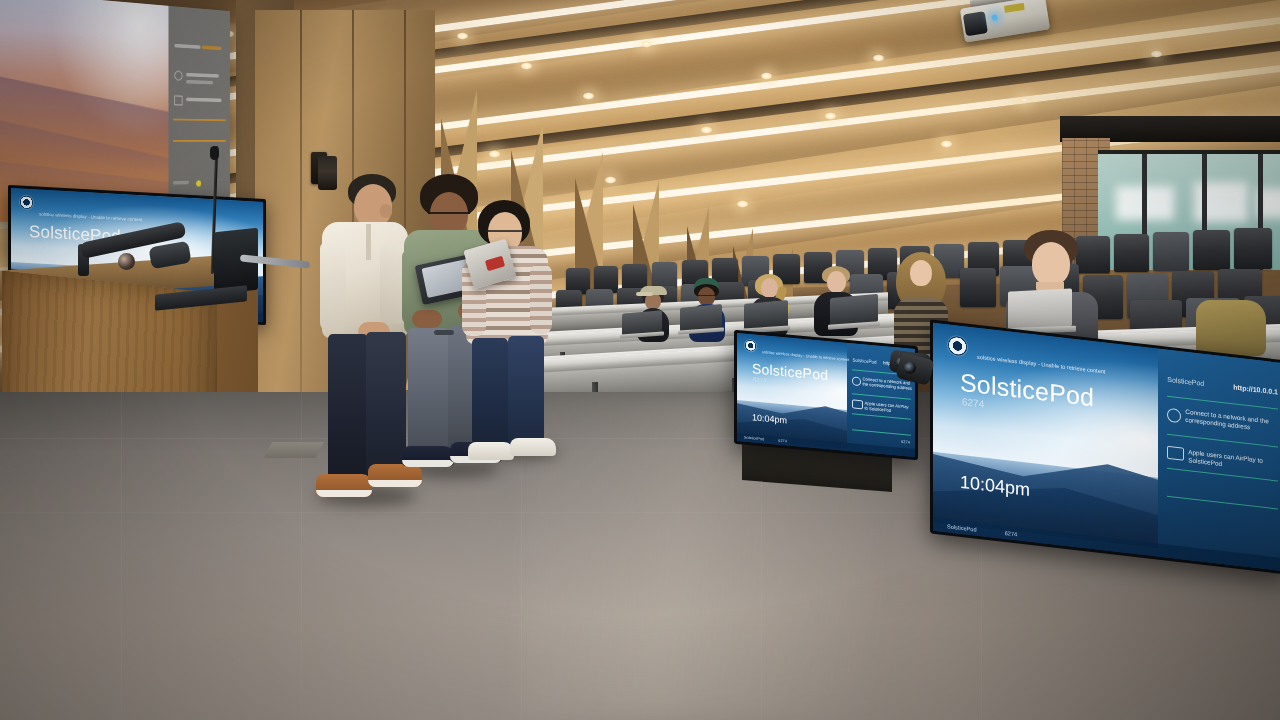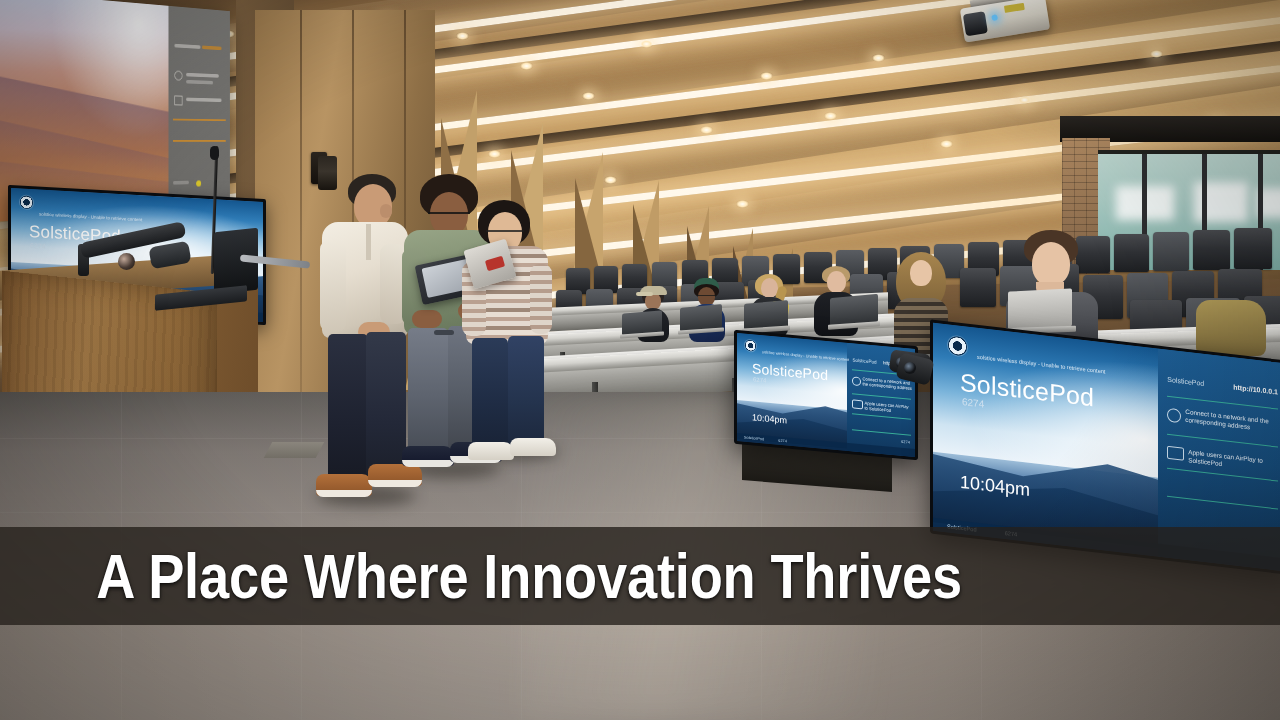--- a/index.html
+++ b/index.html
@@ -795,17 +795,14 @@
         </div>
       </div>
     </div>
 
     <div class="cam-bar" style="left:898px;top:356px;width:34px;height:26px;transform:rotate(14deg);"></div>
     <div class="cam-eye" style="left:904px;top:362px;width:12px;height:12px;"></div>
 
     <div class="vignette"></div>
   </div>
 
-  <div class="title-band">
-    <h1 class="title-text">A Place Where Innovation Thrives</h1>
-  </div>
 
 </div>
 
 </body></html>

